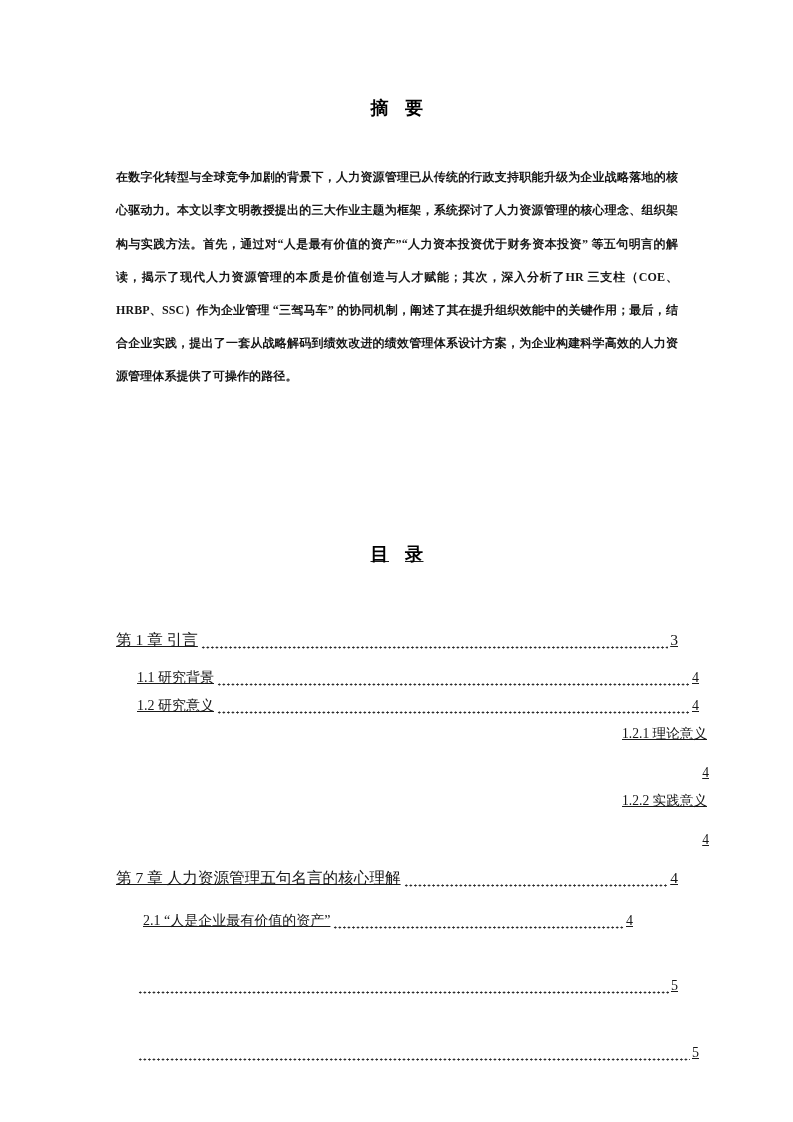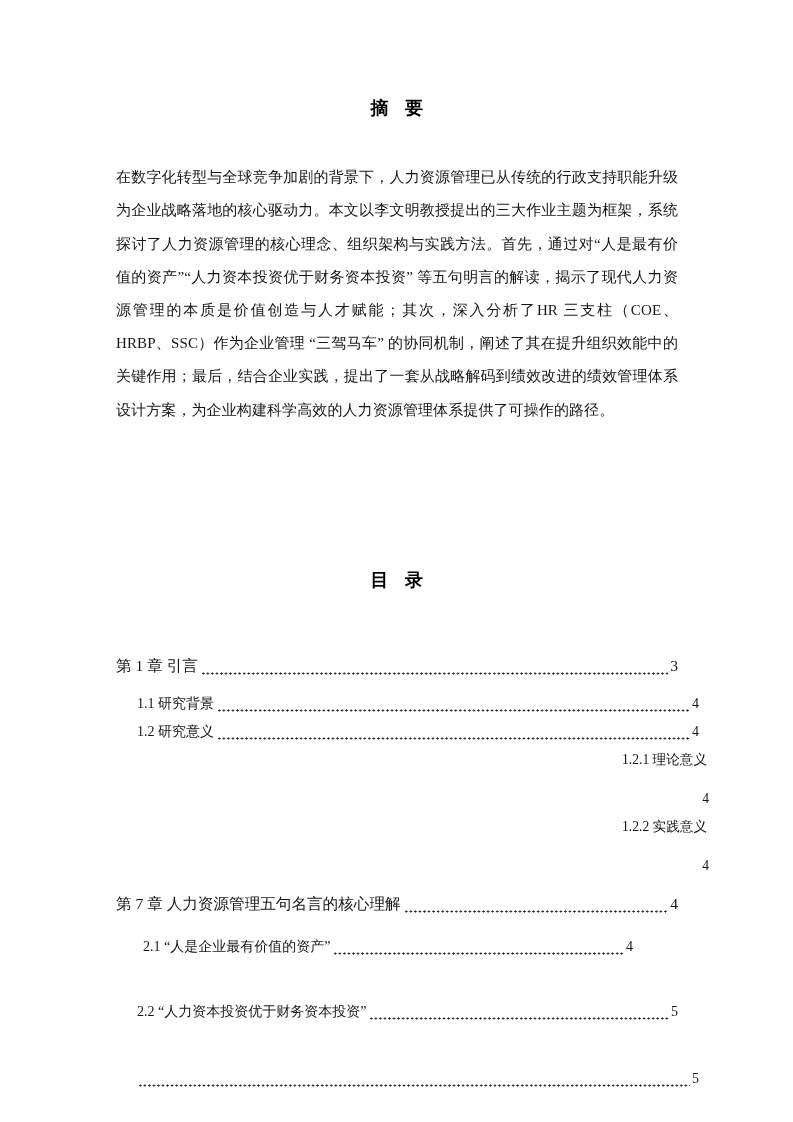--- a/index.html
+++ b/index.html
@@ -42,35 +42,37 @@
   }
   .section-heading .gap {
     display: inline-block;
     width: 16px;
   }
 
   .abstract-body {
     margin: 0;
     padding: 0;
     margin-top: 40px;
-    font-size: 15px;
+    font-size: 12px;
     line-height: 33.2px;
     text-align: justify;
     text-justify: inter-ideograph;
     text-align-last: left;
     color: #161616;
     letter-spacing: 0.1px;
+    font-weight: bold;
   }
 
   
   .toc-section {
     position: absolute;
     left: 116px;
-    top: 568px;
+    top: 542px;
     width: 562px;
+    text-decoration: underline;
   }
 
   .toc-list {
     margin: 0;
     padding: 0;
     list-style: none;
     margin-top: 58px;
   }
 
   .toc-entry {
@@ -216,21 +218,20 @@
 
       <div class="toc-entry quoted-a">
         <span class="toc-label">2.1 “人是企业最有价值的资产”</span>
         <span class="toc-dots"></span>
         <span class="toc-page">4</span>
       </div>
 
       <div class="gap-lg"></div>
 
       <div class="toc-entry quoted-b">
-        <span class="toc-label">2.2 “人力资本投资优于财务资本投资”</span>
         <span class="toc-dots"></span>
         <span class="toc-page">5</span>
       </div>
 
       <div class="gap-xl"></div>
 
       <div class="toc-entry quoted-c">
         <span class="toc-dots"></span>
         <span class="toc-page">5</span>
       </div>

